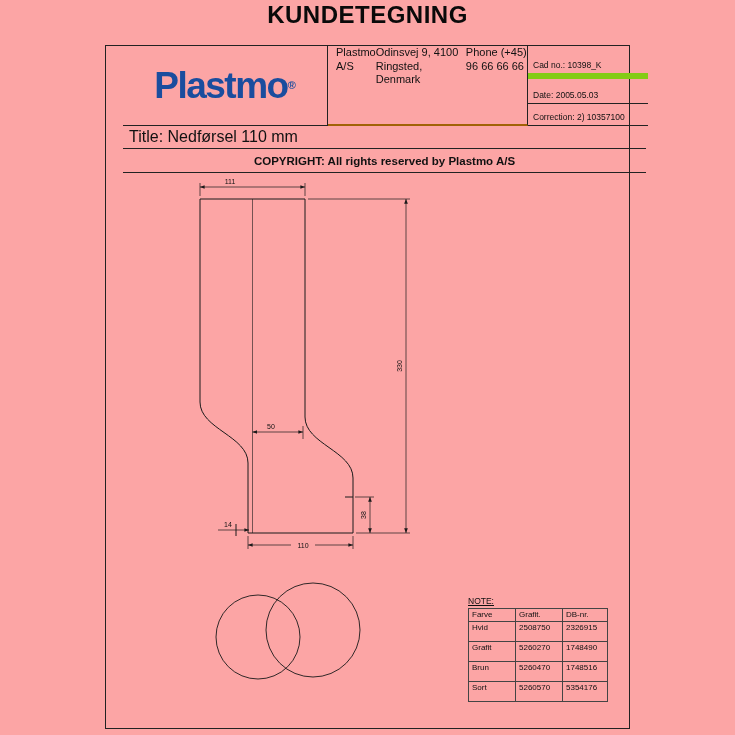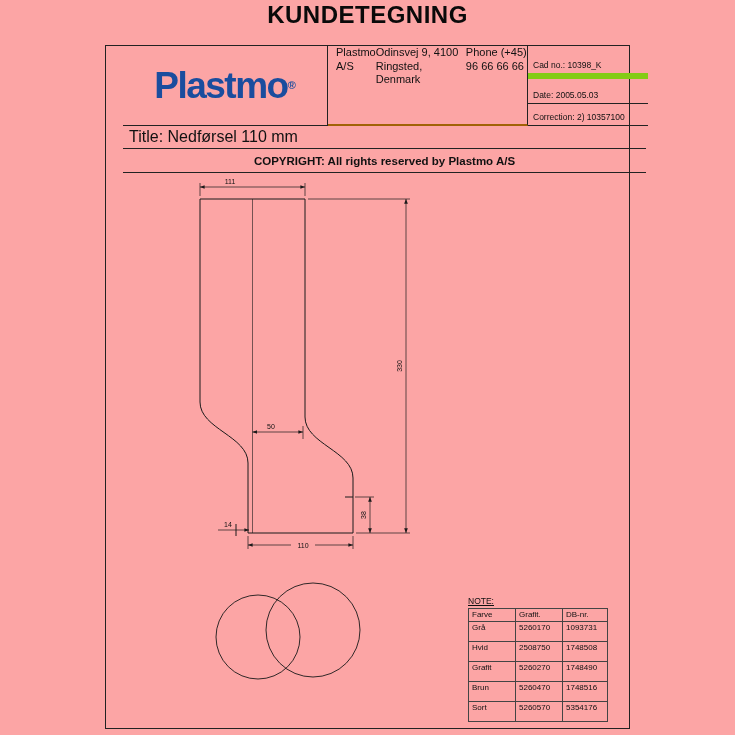--- a/index.html
+++ b/index.html
@@ -165,28 +165,23 @@
         <col class="c2">
         <col class="c3">
       </colgroup>
     <tbody>
         <tr>
       <th>Farve</th>
       <th>Grafit.</th>
       <th>DB-nr.</th>
     </tr>
     <tr>
-      <td>Grå</td>
-      <td>5260170</td>
-      <td>1093731</td>
-    </tr>
-    <tr>
       <td>Hvid</td>
       <td>2508750</td>
-      <td>1748508</td>
+      <td>2326915</td>
     </tr>
     <tr>
       <td>Grafit</td>
       <td>5260270</td>
       <td>1748490</td>
     </tr>
     <tr>
       <td>Brun</td>
       <td>5260470</td>
       <td>1748516</td>

